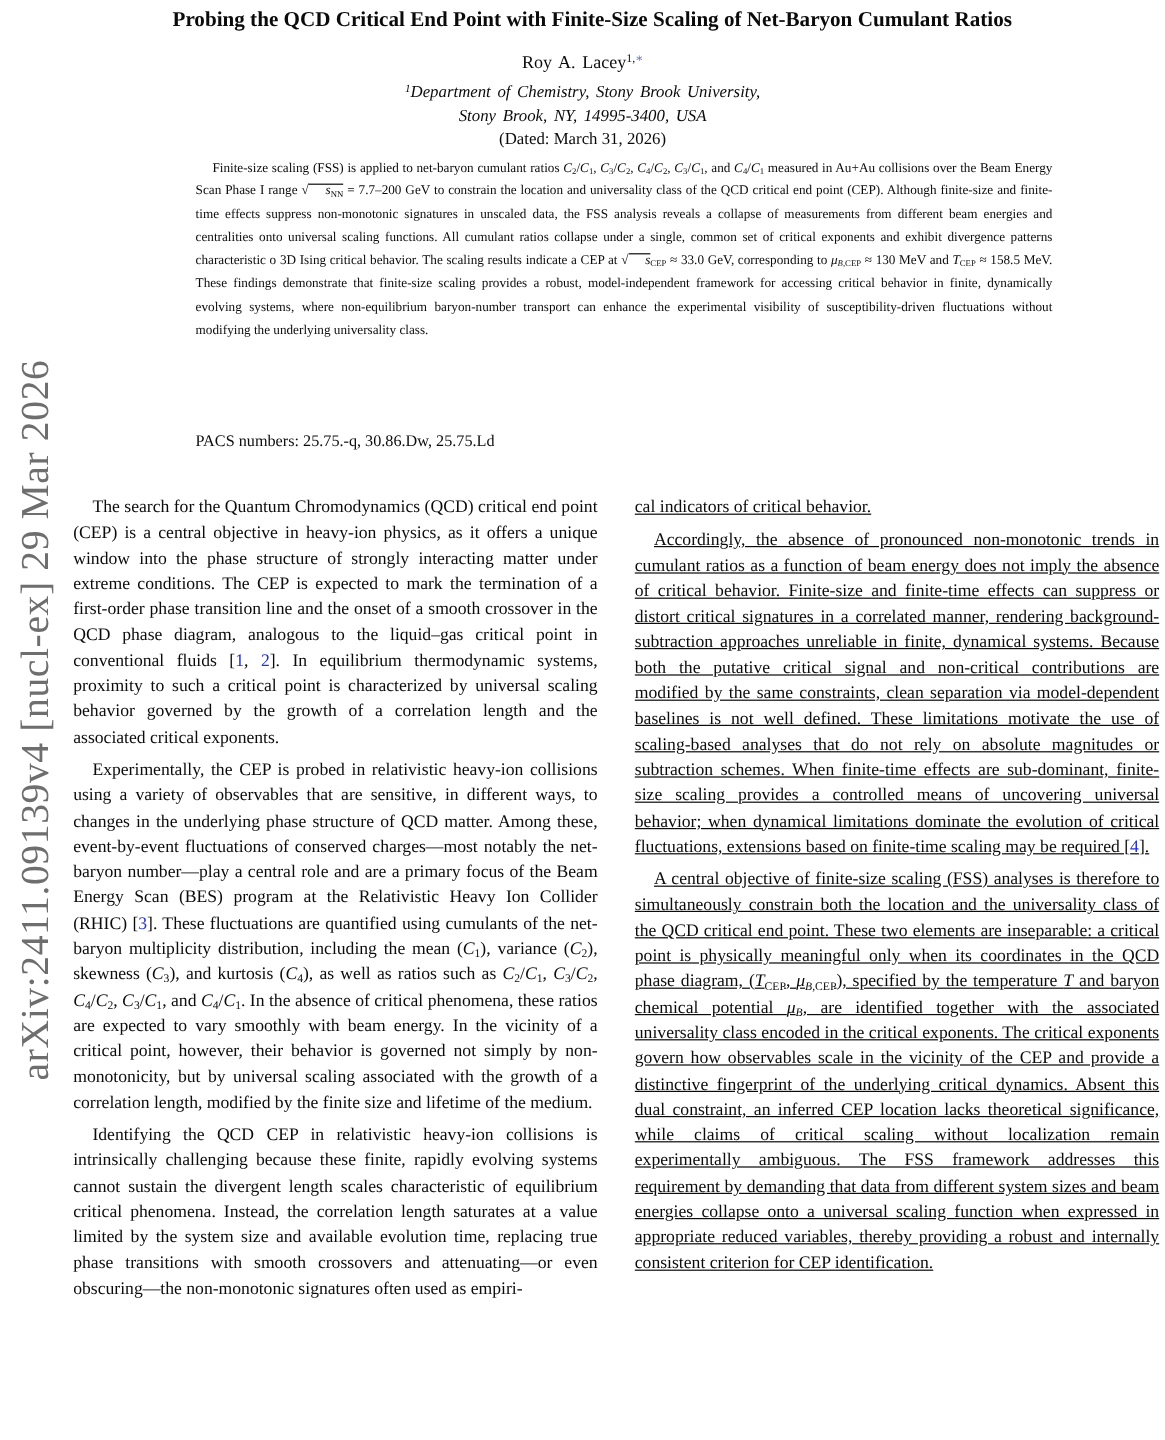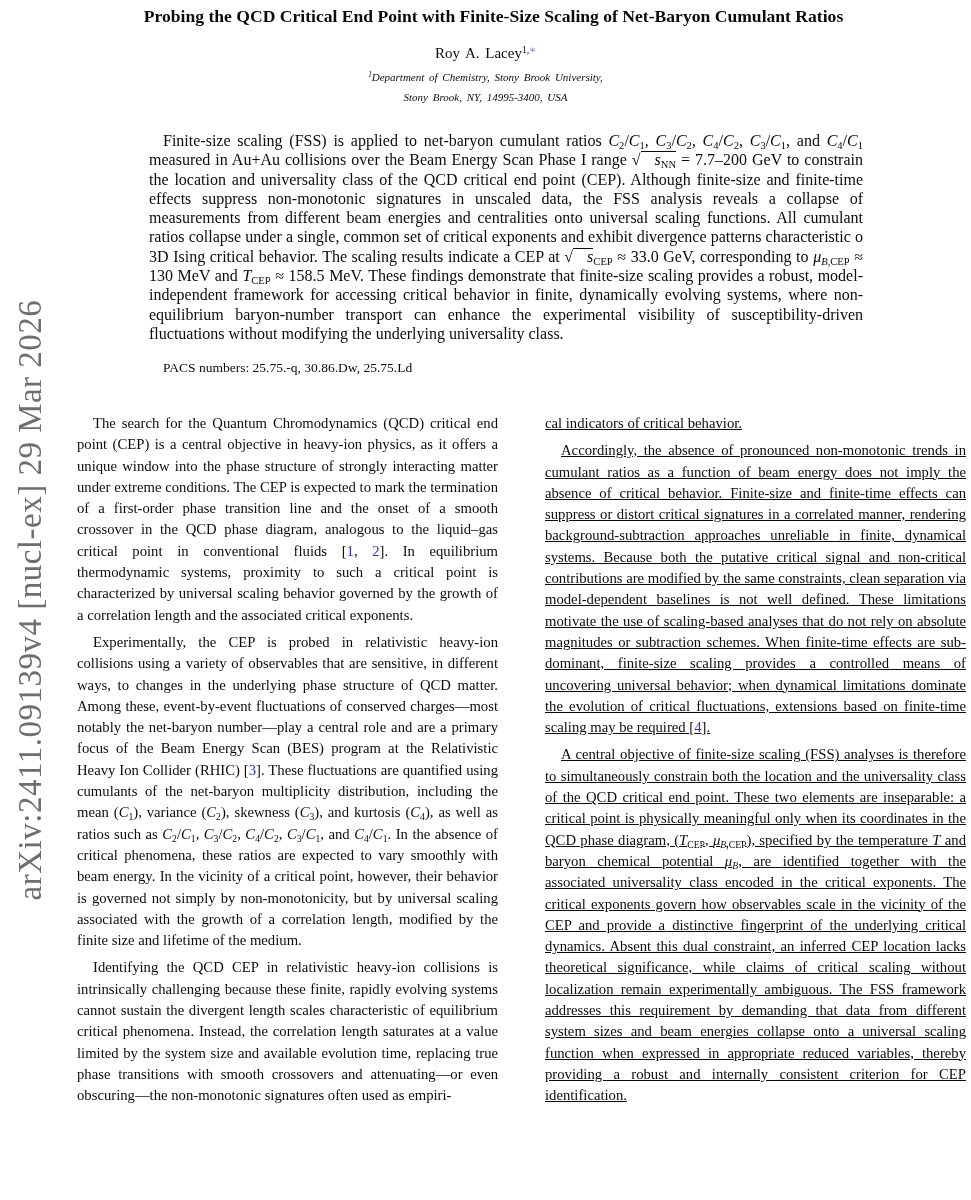--- a/index.html
+++ b/index.html
@@ -38,45 +38,45 @@
   }
   .author {
     position: absolute; top: 45px; left: 0; right: 0;
     text-align: center;
     font-size: 15px;
     word-spacing: 2px;
   }
   .affil-block {
     position: absolute; top: 68px; left: 0; right: 0;
     text-align: center;
-    font-size: 11px;
+    font-size: 14px;
     line-height: 19.5px;
   }
   .affil-line { font-style: italic; word-spacing: 2px; }
   .date-line { font-style: normal; }
   sup { font-size: 0.66em; vertical-align: 0.5em; line-height: 0; }
   sub { font-size: 0.66em; vertical-align: -0.28em; line-height: 0; }
   .abstract {
-    position: absolute; left: 149px; top: 131px; width: 714px;
-    font-size: 16px; line-height: 19.3px;
+    position: absolute; left: 163px; top: 131px; width: 714px;
+    font-size: 11px; line-height: 19.3px;
     text-align: justify;
     text-indent: 14px;
   }
   .pacs {
     position: absolute; left: 163px; top: 360px;
     font-size: 13.5px;
   }
   .col {
     position: absolute; top: 413px; width: 437px;
     font-size: 14.7px; line-height: 21.3px;
     text-align: justify;
   }
   .col-left  { left: 61px; }
   .col-right { left: 529px; text-decoration: underline; }
-  .col p { margin: 0 0 6px 16px; text-indent: 16px; }
+  .col p { margin: 0 0 6px 0; text-indent: 16px; }
   .col p.noindent { text-indent: 0; }
   .cite { color: #2533cc; }
   .star { color: #5e6fe0; }
   .ol { display: inline-block; line-height: 1.05; border-top: 1px solid currentColor; }
   i { font-style: italic; }
 </style>
 </head>
 <body>
 
 <div class="page">
@@ -85,20 +85,21 @@
 
   <div class="title">Probing the QCD Critical End Point with Finite-Size Scaling of Net-Baryon Cumulant Ratios</div>
 
   <div class="author">
     <span>Roy A. Lacey</span><sup><span>1,</span><span class="star">∗</span></sup>
   </div>
 
   <div class="affil-block">
     <div class="affil-line"><sup>1</sup><span>Department of Chemistry, Stony Brook University,</span></div>
     <div class="affil-line"><span>Stony Brook, NY, 14995-3400, USA</span></div>
+    <div class="date-line">(Dated: March 31, 2026)</div>
   </div>
 
   <div class="abstract">Finite-size scaling (FSS) is applied to net-baryon cumulant ratios <i>C</i><sub>2</sub>/<i>C</i><sub>1</sub>, <i>C</i><sub>3</sub>/<i>C</i><sub>2</sub>, <i>C</i><sub>4</sub>/<i>C</i><sub>2</sub>, <i>C</i><sub>3</sub>/<i>C</i><sub>1</sub>, and <i>C</i><sub>4</sub>/<i>C</i><sub>1</sub> measured in Au+Au collisions over the Beam Energy Scan Phase I range √<span class="ol"><i>s</i><sub>NN</sub></span> = 7.7–200 GeV to constrain the location and universality class of the QCD critical end point (CEP). Although finite-size and finite-time effects suppress non-monotonic signatures in unscaled data, the FSS analysis reveals a collapse of measurements from different beam energies and centralities onto universal scaling functions. All cumulant ratios collapse under a single, common set of critical exponents and exhibit divergence patterns characteristic o 3D Ising critical behavior. The scaling results indicate a CEP at √<span class="ol"><i>s</i></span><sub>CEP</sub> ≈ 33.0 GeV, corresponding to <i>μ</i><sub><i>B</i>,CEP</sub> ≈ 130 MeV and <i>T</i><sub>CEP</sub> ≈ 158.5 MeV. These findings demonstrate that finite-size scaling provides a robust, model-independent framework for accessing critical behavior in finite, dynamically evolving systems, where non-equilibrium baryon-number transport can enhance the experimental visibility of susceptibility-driven fluctuations without modifying the underlying universality class.</div>
 
   <div class="pacs">PACS numbers: 25.75.-q, 30.86.Dw, 25.75.Ld</div>
 
   <div class="col col-left">
       <p>The search for the Quantum Chromodynamics (QCD) critical end point (CEP) is a central objective in heavy-ion physics, as it offers a unique window into the phase structure of strongly interacting matter under extreme conditions. The CEP is expected to mark the termination of a first-order phase transition line and the onset of a smooth crossover in the QCD phase diagram, analogous to the liquid–gas critical point in conventional fluids [<span class="cite">1</span>, <span class="cite">2</span>]. In equilibrium thermodynamic systems, proximity to such a critical point is characterized by universal scaling behavior governed by the growth of a correlation length and the associated critical exponents.</p>
       <p>Experimentally, the CEP is probed in relativistic heavy-ion collisions using a variety of observables that are sensitive, in different ways, to changes in the underlying phase structure of QCD matter. Among these, event-by-event fluctuations of conserved charges—most notably the net-baryon number—play a central role and are a primary focus of the Beam Energy Scan (BES) program at the Relativistic Heavy Ion Collider (RHIC) [<span class="cite">3</span>]. These fluctuations are quantified using cumulants of the net-baryon multiplicity distribution, including the mean (<i>C</i><sub>1</sub>), variance (<i>C</i><sub>2</sub>), skewness (<i>C</i><sub>3</sub>), and kurtosis (<i>C</i><sub>4</sub>), as well as ratios such as <i>C</i><sub>2</sub>/<i>C</i><sub>1</sub>, <i>C</i><sub>3</sub>/<i>C</i><sub>2</sub>, <i>C</i><sub>4</sub>/<i>C</i><sub>2</sub>, <i>C</i><sub>3</sub>/<i>C</i><sub>1</sub>, and <i>C</i><sub>4</sub>/<i>C</i><sub>1</sub>. In the absence of critical phenomena, these ratios are expected to vary smoothly with beam energy. In the vicinity of a critical point, however, their behavior is governed not simply by non-monotonicity, but by universal scaling associated with the growth of a correlation length, modified by the finite size and lifetime of the medium.</p>
       <p>Identifying the QCD CEP in relativistic heavy-ion collisions is intrinsically challenging because these finite, rapidly evolving systems cannot sustain the divergent length scales characteristic of equilibrium critical phenomena. Instead, the correlation length saturates at a value limited by the system size and available evolution time, replacing true phase transitions with smooth crossovers and attenuating—or even obscuring—the non-monotonic signatures often used as empiri-</p>

